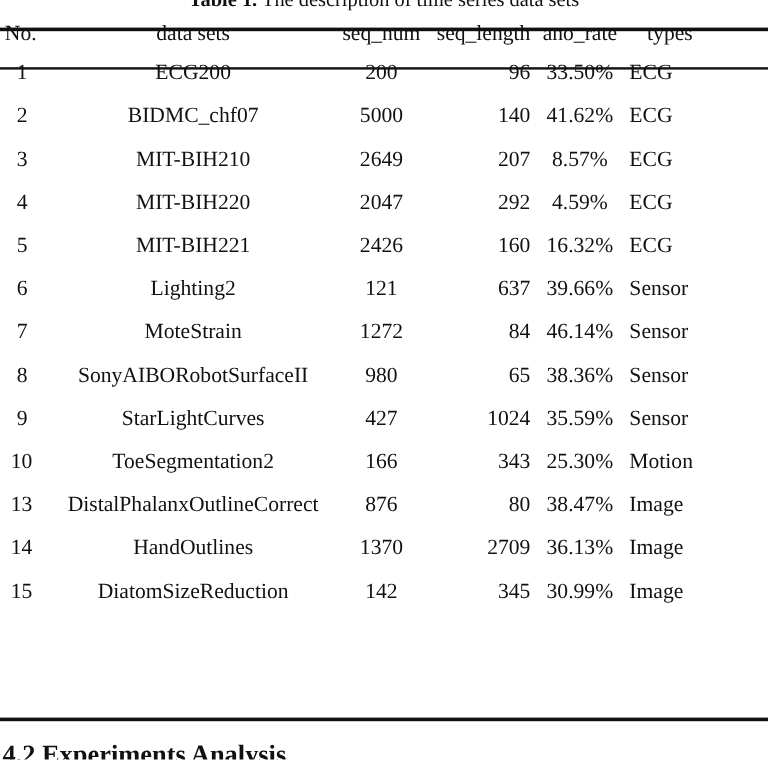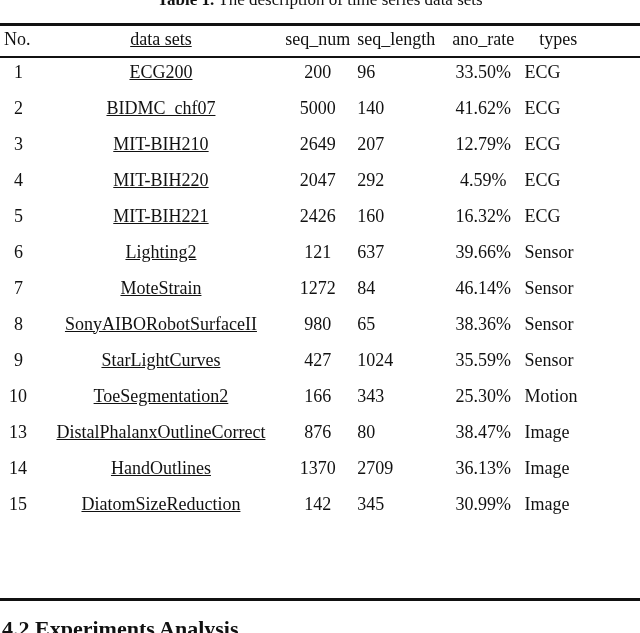--- a/index.html
+++ b/index.html
@@ -31,41 +31,41 @@
       left: 0;
       width: 640px;
       background: #111111;
     }
     .rule.top { top: 23px; height: 3px; }
     .rule.mid { top: 56px; height: 2px; }
     .rule.bottom { top: 598px; height: 3px; }
 
     table.data {
       position: absolute;
-      top: 24px;
+      top: 12px;
       left: 0;
       width: 592px;
       border-collapse: collapse;
       font-size: 18px;
     }
     table.data th, table.data td {
       padding: 0;
       font-weight: normal;
       white-space: nowrap;
     }
     table.data thead tr { height: 30px; }
     table.data thead th { vertical-align: middle; }
     table.data tbody tr { height: 36px; }
     table.data tbody tr:first-child { height: 36px; }
     table.data tbody td { vertical-align: middle; }
 
     .c-no { width: 38px; text-align: left; padding-left: 6px !important; }
-    .c-name { width: 252px; text-align: center; text-decoration: underline; }
+    .c-name { width: 252px; text-align: center; }
     .c-num { width: 88px; text-align: center; }
-    .c-len { width: 89px; text-align: left; }
+    .c-len { width: 89px; text-align: right; }
     .c-rate { width: 96px; text-align: center; }
     .c-type { width: 77px; }
 
     thead .c-no { padding-left: 4px !important; }
     tbody .c-no { text-align: left; padding-left: 14px !important; }
     tbody tr.two-digit .c-no { padding-left: 9px !important; margin-left: 31px; }
 
     .section-heading {
       position: absolute;
       top: 616px;
@@ -113,21 +113,21 @@
         <td class="c-num">5000</td>
         <td class="c-len">140</td>
         <td class="c-rate">41.62%</td>
         <td class="c-type">ECG</td>
       </tr>
       <tr>
         <td class="c-no">3</td>
         <td class="c-name">MIT-BIH210</td>
         <td class="c-num">2649</td>
         <td class="c-len">207</td>
-        <td class="c-rate">12.79%</td>
+        <td class="c-rate">8.57%</td>
         <td class="c-type">ECG</td>
       </tr>
       <tr>
         <td class="c-no">4</td>
         <td class="c-name">MIT-BIH220</td>
         <td class="c-num">2047</td>
         <td class="c-len">292</td>
         <td class="c-rate">4.59%</td>
         <td class="c-type">ECG</td>
       </tr>

